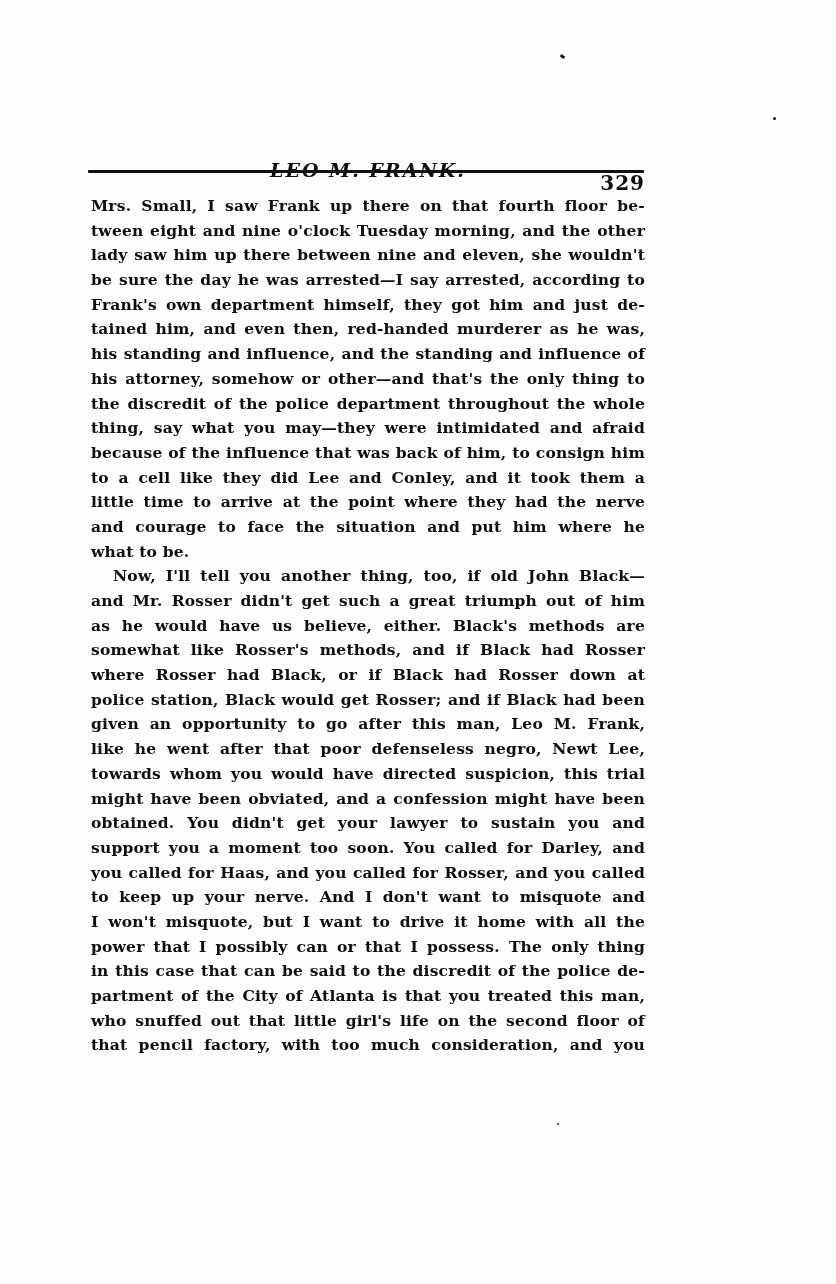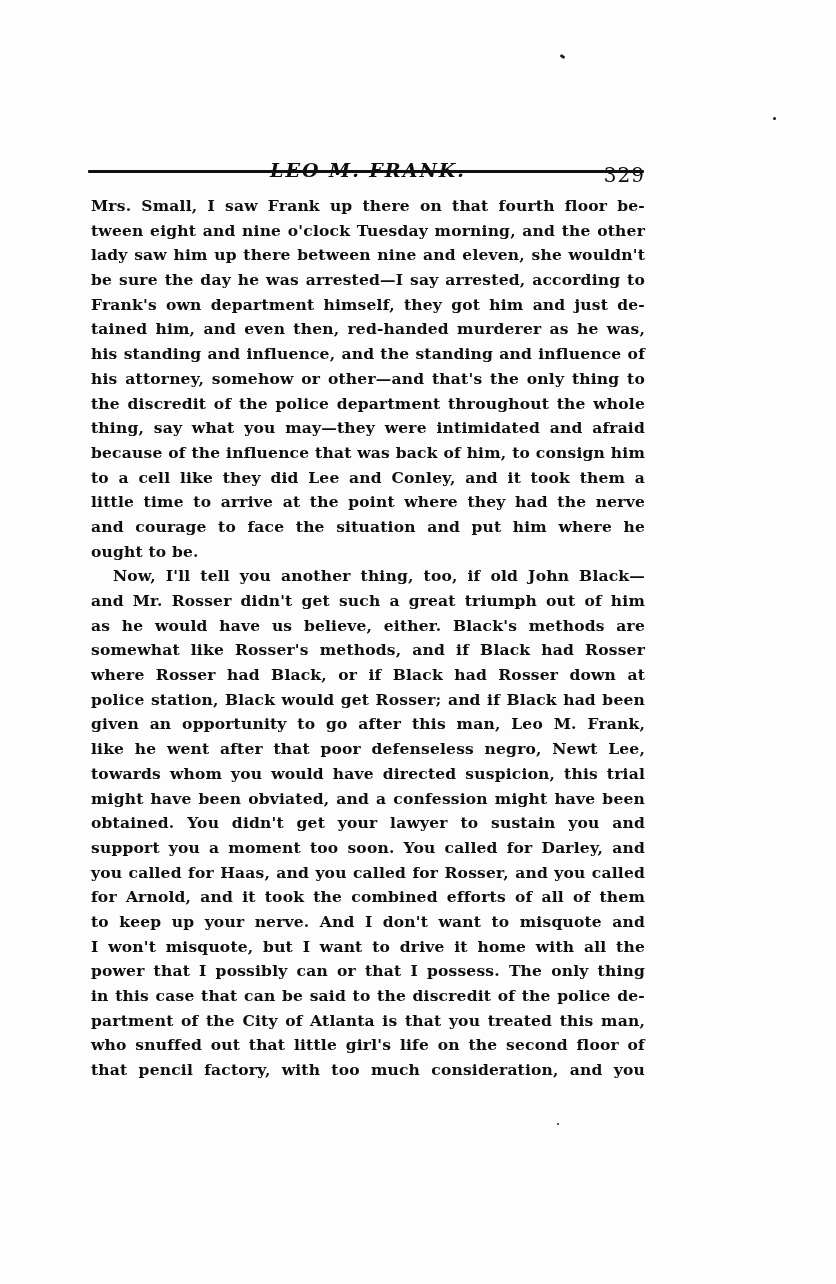--- a/index.html
+++ b/index.html
@@ -34,23 +34,23 @@
     text-align: center;
     font-size: 19px;
     font-weight: bold;
     font-style: italic;
     letter-spacing: 2px;
     white-space: nowrap;
   }
   .page-number {
     position: absolute;
     right: 0;
-    top: 4px;
+    top: 12px;
     font-size: 20px;
-    font-weight: normal;
+    font-weight: bold;
     letter-spacing: 1px;
   }
   .head-rule {
     position: absolute;
     left: 88px;
     top: 170px;
     width: 556px;
     height: 3px;
     background: #111111;
     border-radius: 1px;
@@ -110,35 +110,34 @@
       <div class="line j">Frank's own department himself, they got him and just de-</div>
       <div class="line j">tained him, and even then, red-handed murderer as he was,</div>
       <div class="line j">his standing and influence, and the standing and influence of</div>
       <div class="line j">his attorney, somehow or other—and that's the only thing to</div>
       <div class="line j">the discredit of the police department throughout the whole</div>
       <div class="line j">thing, say what you may—they were intimidated and afraid</div>
       <div class="line j">because of the influence that was back of him, to consign him</div>
       <div class="line j">to a cell like they did Lee and Conley, and it took them a</div>
       <div class="line j">little time to arrive at the point where they had the nerve</div>
       <div class="line j">and courage to face the situation and put him where he</div>
-      <div class="line">ought to be.</div>
+      <div class="line">what to be.</div>
       <div class="line j indent">Now, I'll tell you another thing, too, if old John Black—</div>
       <div class="line j">and Mr. Rosser didn't get such a great triumph out of him</div>
       <div class="line j">as he would have us believe, either.  Black's methods are</div>
       <div class="line j">somewhat like Rosser's methods, and if Black had Rosser</div>
       <div class="line j">where Rosser had Black, or if Black had Rosser down at</div>
       <div class="line j">police station, Black would get Rosser; and if Black had been</div>
       <div class="line j">given an opportunity to go after this man, Leo M. Frank,</div>
       <div class="line j">like he went after that poor defenseless negro, Newt Lee,</div>
       <div class="line j">towards whom you would have directed suspicion, this trial</div>
       <div class="line j">might have been obviated, and a confession might have been</div>
       <div class="line j">obtained.  You didn't get your lawyer to sustain you and</div>
       <div class="line j">support you a moment too soon.  You called for Darley, and</div>
       <div class="line j">you called for Haas, and you called for Rosser, and you called</div>
-      <div class="line j">for Arnold, and it took the combined efforts of all of them</div>
       <div class="line j">to keep up your nerve.  And I don't want to misquote and</div>
       <div class="line j">I won't misquote, but I want to drive it home with all the</div>
       <div class="line j">power that I possibly can or that I possess.  The only thing</div>
       <div class="line j">in this case that can be said to the discredit of the police de-</div>
       <div class="line j">partment of the City of Atlanta is that you treated this man,</div>
       <div class="line j">who snuffed out that little girl's life on the second floor of</div>
       <div class="line j">that pencil factory, with too much consideration, and you</div>
     </div>
 
 </div>

